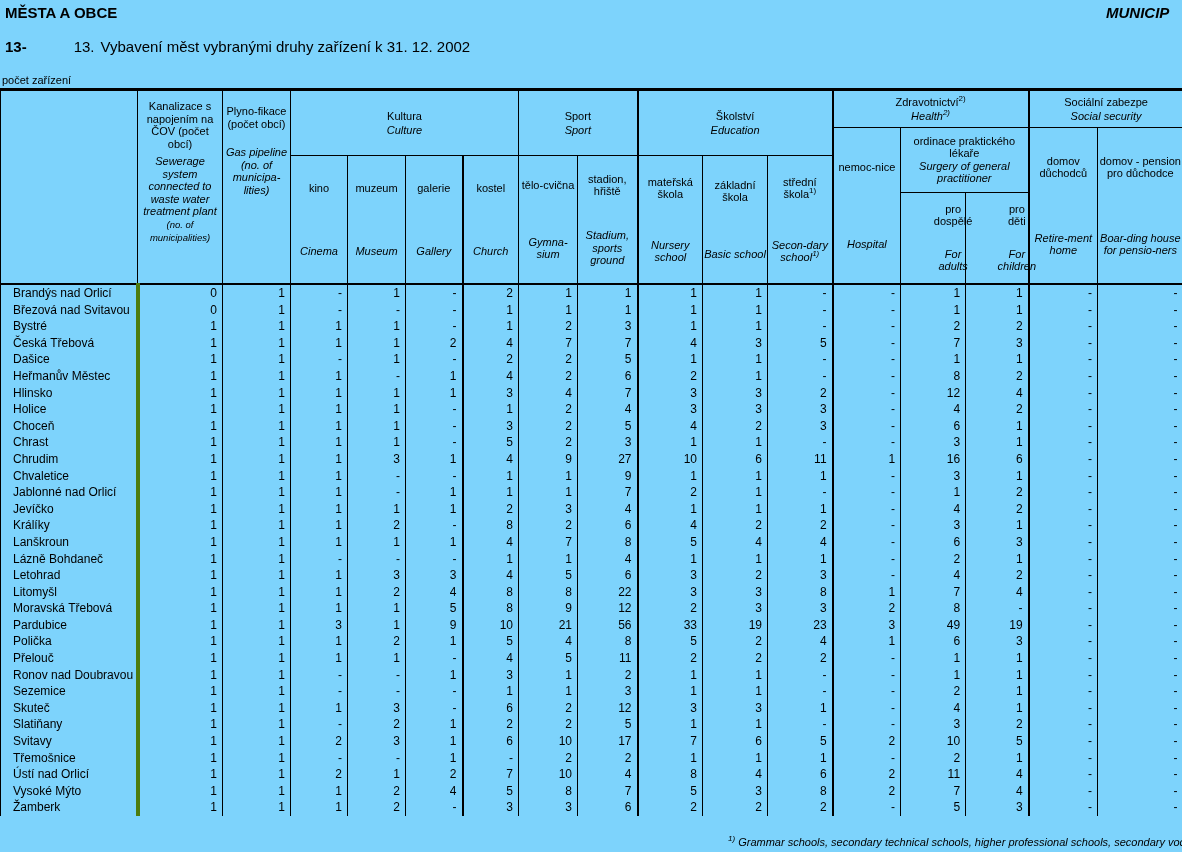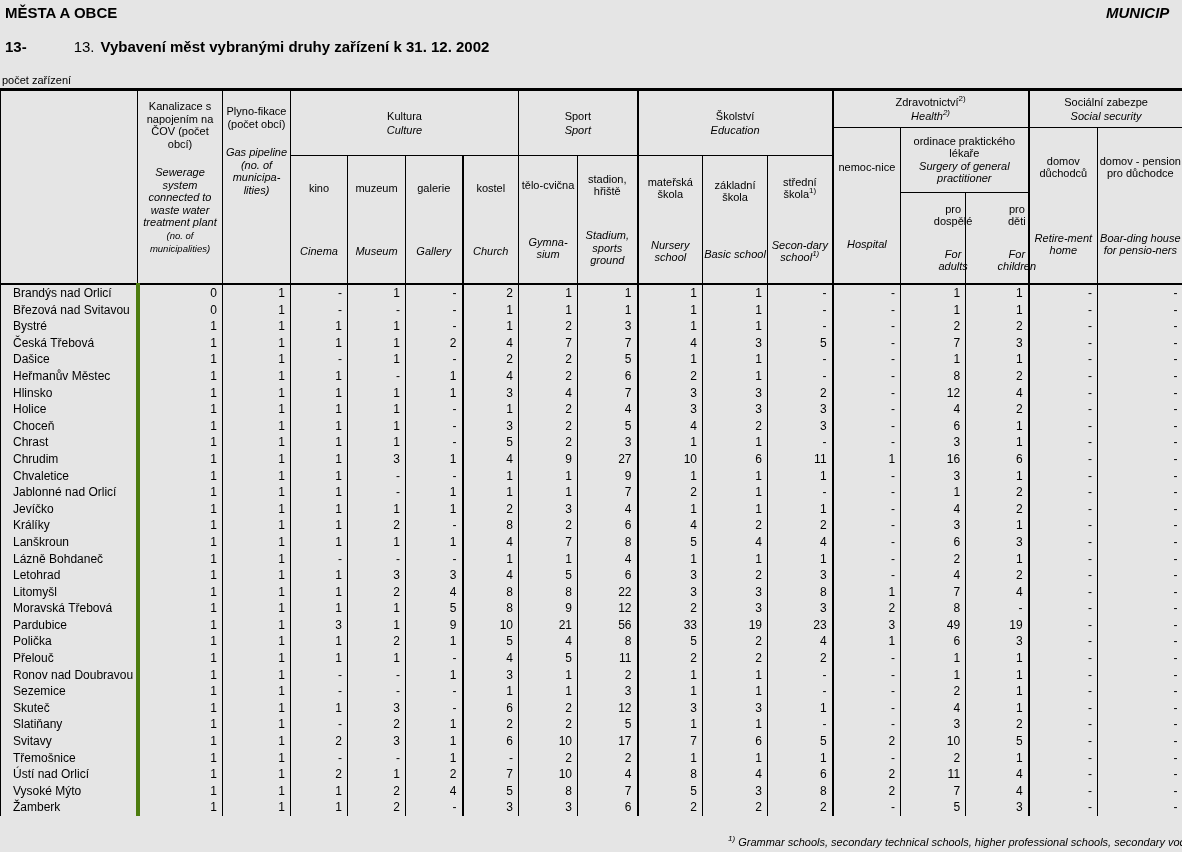--- a/index.html
+++ b/index.html
@@ -1,34 +1,34 @@
 <!DOCTYPE html>
 <html><head>
 <meta charset="utf-8">
 <style>
   html,body{margin:0;padding:0;background:#fff;}
-  #page{position:relative;width:1182px;height:852px;background:#e5e5e5;overflow:hidden;
+  #page{position:relative;width:1182px;height:852px;background:#7dd3fc;overflow:hidden;
         font-family:"Liberation Sans",sans-serif;color:#000;}
   
   .hdr-left{position:absolute;left:5px;top:4px;font-size:15px;font-weight:bold;white-space:nowrap;}
   .hdr-right{position:absolute;left:1106px;top:4px;font-size:15px;font-weight:bold;font-style:italic;white-space:nowrap;}
   .title-line{position:absolute;left:5px;top:38px;font-size:15px;white-space:nowrap;}
   .title-line .b{font-weight:bold;}
   .title-line .n{font-weight:normal;margin-left:47px;}
-  .title-line .t{font-weight:bold;margin-left:6px;}
+  .title-line .t{font-weight:normal;margin-left:6px;}
   .subtitle{position:absolute;left:57px;top:61px;font-size:14px;font-style:italic;white-space:nowrap;}
   .unit-note{position:absolute;left:2px;top:74px;font-size:11px;white-space:nowrap;}
   
   table{position:absolute;left:0;top:88px;width:1182px;table-layout:fixed;border-collapse:collapse;
         border-top:3px solid #000;border-left:1px solid #000;}
   thead{border-bottom:2px solid #000;}
   thead td{border:1px solid #000;padding:0;font-size:11px;text-align:center;vertical-align:middle;line-height:12.5px;}
   thead td.r2{border-right:2px solid #000;}
   thead td.r0{border-right:none;}
-  .stack{display:flex;flex-direction:column;justify-content:flex-start;align-items:center;padding:4px 1px 2px 1px;gap:16px;}
+  .stack{display:flex;flex-direction:column;justify-content:flex-start;align-items:center;padding:4px 1px 2px 1px;gap:5px;}
   .stack.hfull{height:176px;}
   .duo{display:flex;flex-direction:column;justify-content:space-around;align-items:center;padding:0 1px;}
   .duo.h130{height:126px;}
   .duo.h158{height:154px;}
   .duo.h94{height:90px;margin-left:40px;}
   .gpcell{display:flex;flex-direction:column;justify-content:center;align-items:flex-end;height:62px;padding:0 1px;}
   .en{font-style:italic;}
   .small{font-size:9.5px;}
   .grp{line-height:14px;}
   sup{font-size:8px;line-height:0;}

